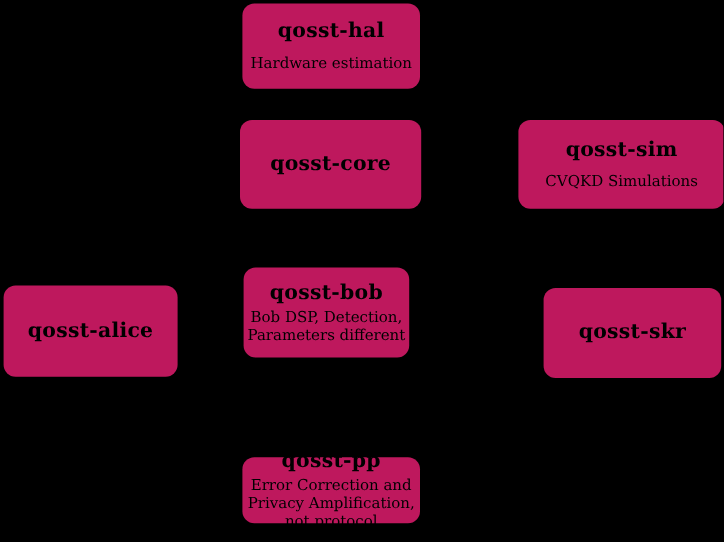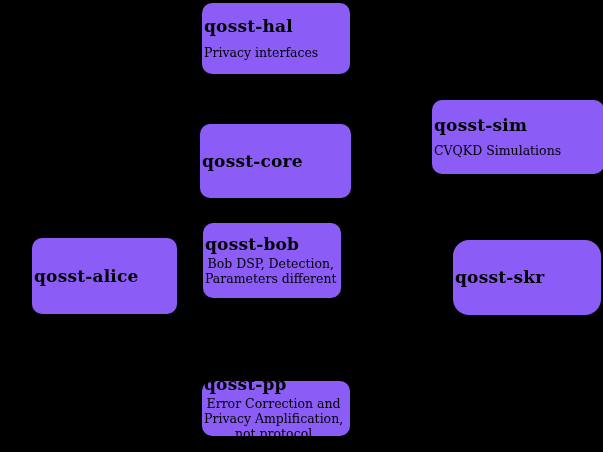--- a/index.html
+++ b/index.html
@@ -10,26 +10,26 @@
   #canvas {
     position: relative;
     width: 603px;
     height: 452px;
     background: #000000;
     overflow: hidden;
     font-family: "DejaVu Serif", "Liberation Serif", serif;
   }
   .node {
     position: absolute;
-    background: #8b5cf6;
+    background: #be185d;
     color: #000000;
     border-radius: 10px;
     display: flex;
     flex-direction: column;
-    align-items: flex-start;
+    align-items: center;
     justify-content: center;
     text-align: center;
     box-sizing: border-box;
     padding: 4px 2px;
     gap: 2px;
   }
   .node.gap-lg { gap: 9px; }
   .node-title {
     font-weight: bold;
     font-size: 17px;
@@ -37,35 +37,35 @@
     letter-spacing: 0.2px;
     white-space: nowrap;
   }
   .node-body {
     font-size: 12.5px;
     line-height: 1.22;
     white-space: pre-line;
   }
   
   #node-qosst-hal   { left: 202px; top:   3px; width: 148px; height: 71px; }
-  #node-qosst-core  { left: 200px; top: 100px; width: 151px; height: 74px; margin-top: 24px; }
+  #node-qosst-core  { left: 200px; top: 100px; width: 151px; height: 74px; }
   #node-qosst-sim   { left: 432px; top: 100px; width: 172px; height: 74px; }
-  #node-qosst-alice { left:   3px; top: 238px; width: 145px; height: 76px; margin-left: 29px; }
+  #node-qosst-alice { left:   3px; top: 238px; width: 145px; height: 76px; }
   #node-qosst-bob   { left: 203px; top: 223px; width: 138px; height: 75px; }
-  #node-qosst-skr   { left: 453px; top: 240px; width: 148px; height: 75px; border-radius: 16px; }
+  #node-qosst-skr   { left: 453px; top: 240px; width: 148px; height: 75px; }
   #node-qosst-pp    { left: 202px; top: 381px; width: 148px; height: 55px; }
 </style>
 </head>
 <body>
 
 <div id="canvas">
 
   <div class="node gap-lg" id="node-qosst-hal">
     <div class="node-title">qosst-hal</div>
-    <div class="node-body">Privacy interfaces</div>
+    <div class="node-body">Hardware estimation</div>
   </div>
 
   <div class="node" id="node-qosst-core">
     <div class="node-title">qosst-core</div>
   </div>
 
   <div class="node gap-lg" id="node-qosst-sim">
     <div class="node-title">qosst-sim</div>
     <div class="node-body">CVQKD Simulations</div>
   </div>

